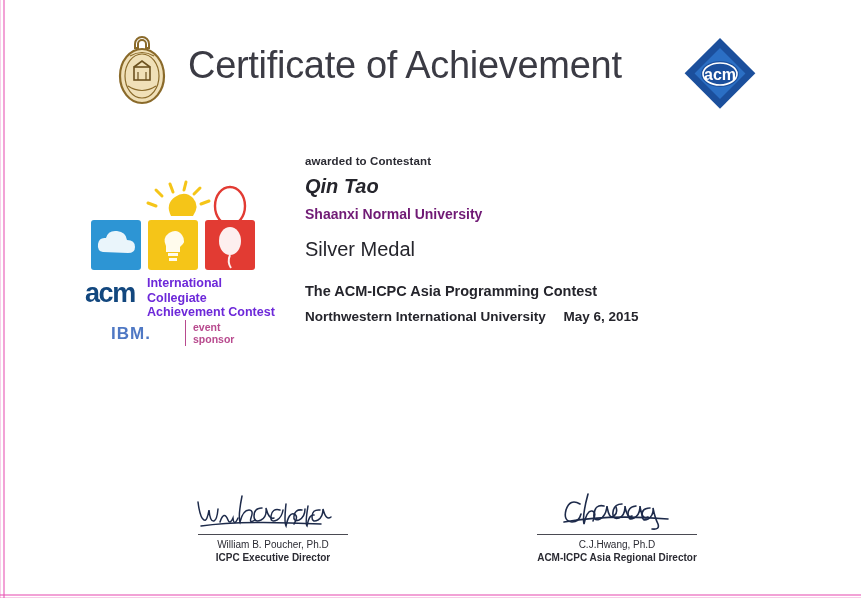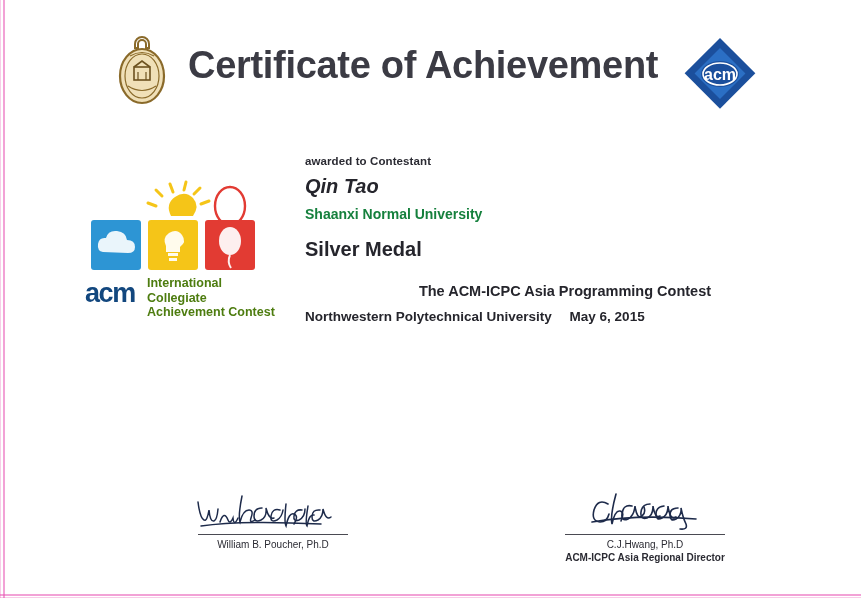--- a/index.html
+++ b/index.html
@@ -38,21 +38,21 @@
     left: 110px; top: 16px;
     width: 64px; height: 72px;
   }
   .seal svg { display:block; }
 
   .cert-title {
     position: absolute;
     left: 188px;
     top: 26px;
     font-size: 38px;
-    font-weight: bold;
+    font-weight: normal;
     letter-spacing: -0.3px;
     color: #3b3b44;
     white-space: nowrap;
     font-family: "Liberation Sans", sans-serif;
   }
 
   .acm-diamond {
     position: absolute;
     left: 682px; top: 18px;
     width: 76px; height: 76px;
@@ -92,21 +92,21 @@
     font-weight: bold;
     color: #12477e;
     letter-spacing: -1.4px;
     font-family: "Liberation Sans", sans-serif;
   }
   .icpc-text {
     position: absolute;
     left: 62px; top: 0px;
     font-size: 12.5px;
     font-weight: bold;
-    color: #4d7c0f;
+    color: #6d28d9;
     line-height: 14.5px;
     font-family: "Liberation Sans", sans-serif;
   }
   .sponsor-row {
     position: relative;
     margin-top: 10px;
     height: 30px;
     padding-left: 26px;
   }
   .ibm-logo {
@@ -151,35 +151,34 @@
   .line-name {
     font-size: 20px;
     font-weight: bold;
     color: #25252c;
     margin-bottom: 8px;
     font-style: italic;
   }
   .line-school {
     font-size: 14px;
     font-weight: bold;
-    color: #15803d;
+    color: #701a75;
     margin-bottom: 16px;
   }
   .line-award {
     font-size: 20px;
-    font-weight: bold;
+    font-weight: normal;
     color: #25252c;
     margin-bottom: 22px;
   }
   .line-contest {
     font-size: 14.5px;
     font-weight: bold;
     color: #25252c;
     margin-bottom: 10px;
-    text-align: center;
   }
   .line-event {
     font-size: 26px;
     font-weight: bold;
     color: #1f1f26;
     margin-bottom: 14px;
     letter-spacing: -0.2px;
   }
   .line-venue {
     font-size: 13.5px;
@@ -188,21 +187,21 @@
   }
   .line-venue .venue-date { margin-left: 14px; }
 
   
   .sig {
     position: absolute;
     width: 250px;
     text-align: center;
   }
   .sig-left  { left: 148px; top: 492px; }
-  .sig-right { left: 520px; top: 492px; }
+  .sig-right { left: 492px; top: 492px; }
 
   .sig-script {
     height: 42px;
     position: relative;
   }
   .sig-rule {
     width: 150px;
     height: 1px;
     background: #4a4a52;
     margin: 0 auto 3px auto;
@@ -308,30 +307,38 @@
   </div>
 
   <div class="acm-wordrow">
     <div class="acm-word">acm</div>
     <div class="icpc-text">
       <div>International Collegiate</div>
       <div>Achievement Contest</div>
     </div>
   </div>
 
+  <div class="sponsor-row">
+    <div class="ibm-logo">IBM.</div>
+    <div class="sponsor-div"></div>
+    <div class="sponsor-text">
+      <div>event</div>
+      <div>sponsor</div>
+    </div>
+  </div>
 </div>
 
 <div class="body-text">
   <div class="line-awarded">awarded to Contestant</div>
   <div class="line-name">Qin Tao</div>
   <div class="line-school">Shaanxi  Normal  University</div>
   <div class="line-award">Silver Medal</div>
   <div class="line-contest">The ACM-ICPC Asia Programming Contest</div>
   <div class="line-venue">
-    <span>Northwestern Polytechnical University</span>
+    <span>Northwestern International University</span>
     <span class="venue-date">May 6, 2015</span>
   </div>
 </div>
 
 <div class="sig sig-left">
   <div class="sig-script">
     <svg width="200" height="42" viewBox="0 0 200 42" style="margin-left:25px;">
       <g fill="none" stroke="#1d2a4a" stroke-width="1.5" stroke-linecap="round">
         <path d="M12 10 q2 16 6 18 q3 2 5 -10 q1 12 5 11 q3 -1 4 -12"></path>
         <path d="M34 30 q4 -12 8 -2 q2 5 5 -2 q1 9 5 0"></path>
@@ -341,20 +348,21 @@
         <path d="M100 12 q-2 18 0 22 q3 -14 8 -12 q5 2 0 10"></path>
         <path d="M116 18 q-7 -1 -8 6 q-1 6 5 4 q6 -3 6 -11"></path>
         <path d="M122 14 q-3 18 -1 20 q2 -12 7 -11"></path>
         <path d="M134 18 q-8 -1 -8 7 q0 6 6 3 q5 -3 5 -11 q3 12 8 8"></path>
         <path d="M15 34 q40 -6 120 -2"></path>
       </g>
     </svg>
   </div>
   <div class="sig-rule"></div>
   <div class="sig-name">William B. Poucher, Ph.D</div>
+  <div class="sig-role">ICPC Executive Director</div>
 </div>
 
 <div class="sig sig-right">
   <div class="sig-script">
     <svg width="200" height="42" viewBox="0 0 200 42" style="margin-left:25px;">
       <g fill="none" stroke="#1d2a4a" stroke-width="1.6" stroke-linecap="round">
         <path d="M50 12 q-10 -6 -14 6 q-3 11 6 12 q7 0 9 -8"></path>
         <path d="M58 2 q-6 22 -4 30 q3 -14 8 -13 q5 1 1 10"></path>
         <path d="M74 14 q-9 -2 -10 8 q-1 8 6 5 q6 -3 7 -13 q2 14 7 10 q4 -3 2 -9"></path>
         <path d="M92 12 q-8 0 -9 8 q-1 8 6 6 q6 -2 6 -12 q2 13 7 10"></path>

